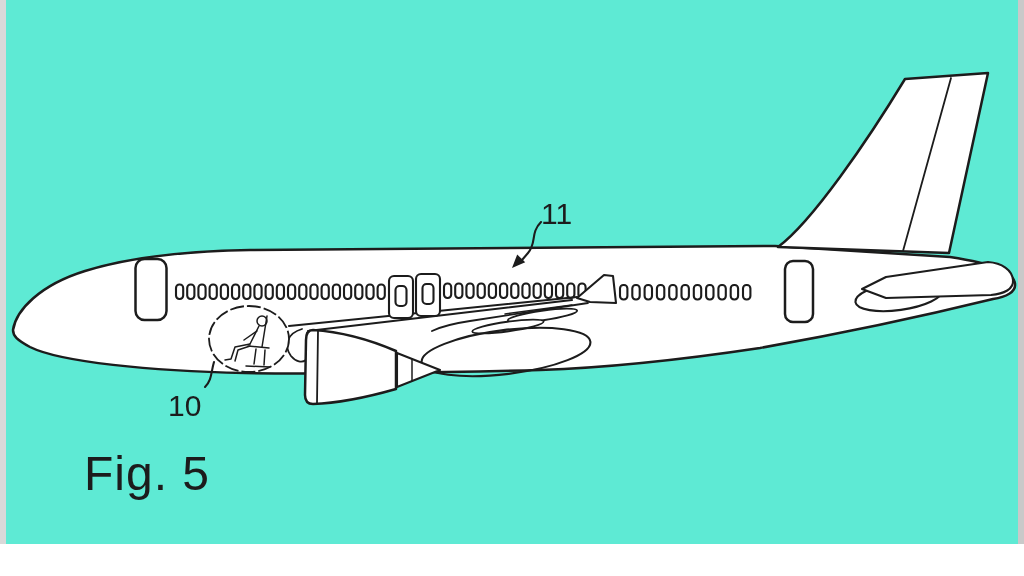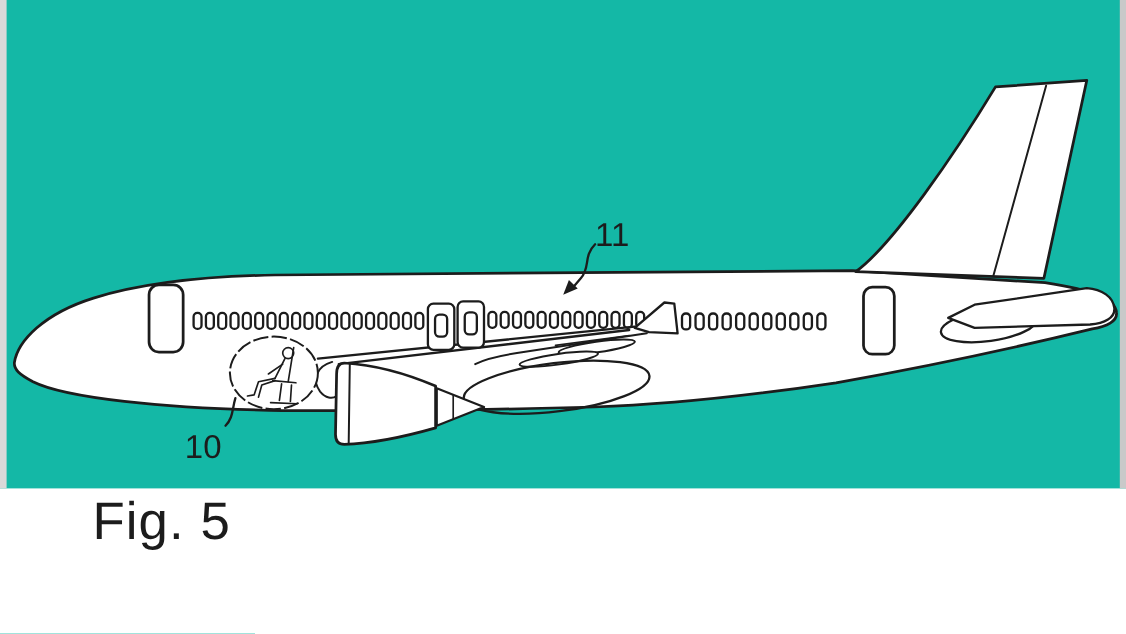--- a/index.html
+++ b/index.html
@@ -1,17 +1,17 @@
 <!DOCTYPE html>
 <html style="--line: #1c1c1c;"><head>
 <meta charset="utf-8">
 <style>
   html,body{margin:0;padding:0;}
   body{width:1024px;height:576px;overflow:hidden;background:#ffffff;}
-  .stage{position:relative;width:1024px;height:444px;background:#14b8a6;}
+  .stage{position:relative;width:1024px;height:544px;background:#5eead4;}
   .edge{position:absolute;top:0;bottom:0;width:6px;}
   .edge.left{left:0;background:#d9d9d9;}
   .edge.right{right:0;background:#c9c9c9;}
   svg{position:absolute;left:0;top:0;width:1024px;height:576px;}
   .ln{fill:none;stroke:var(--line,#1c1c1c);stroke-linecap:round;stroke-linejoin:round;}
   .fw{fill:#ffffff;stroke:var(--line,#1c1c1c);stroke-linejoin:round;}
   .sw25{stroke-width:2.5;}
   .sw2{stroke-width:2.1;}
   .sw17{stroke-width:1.8;}
   .sw15{stroke-width:1.5;}

